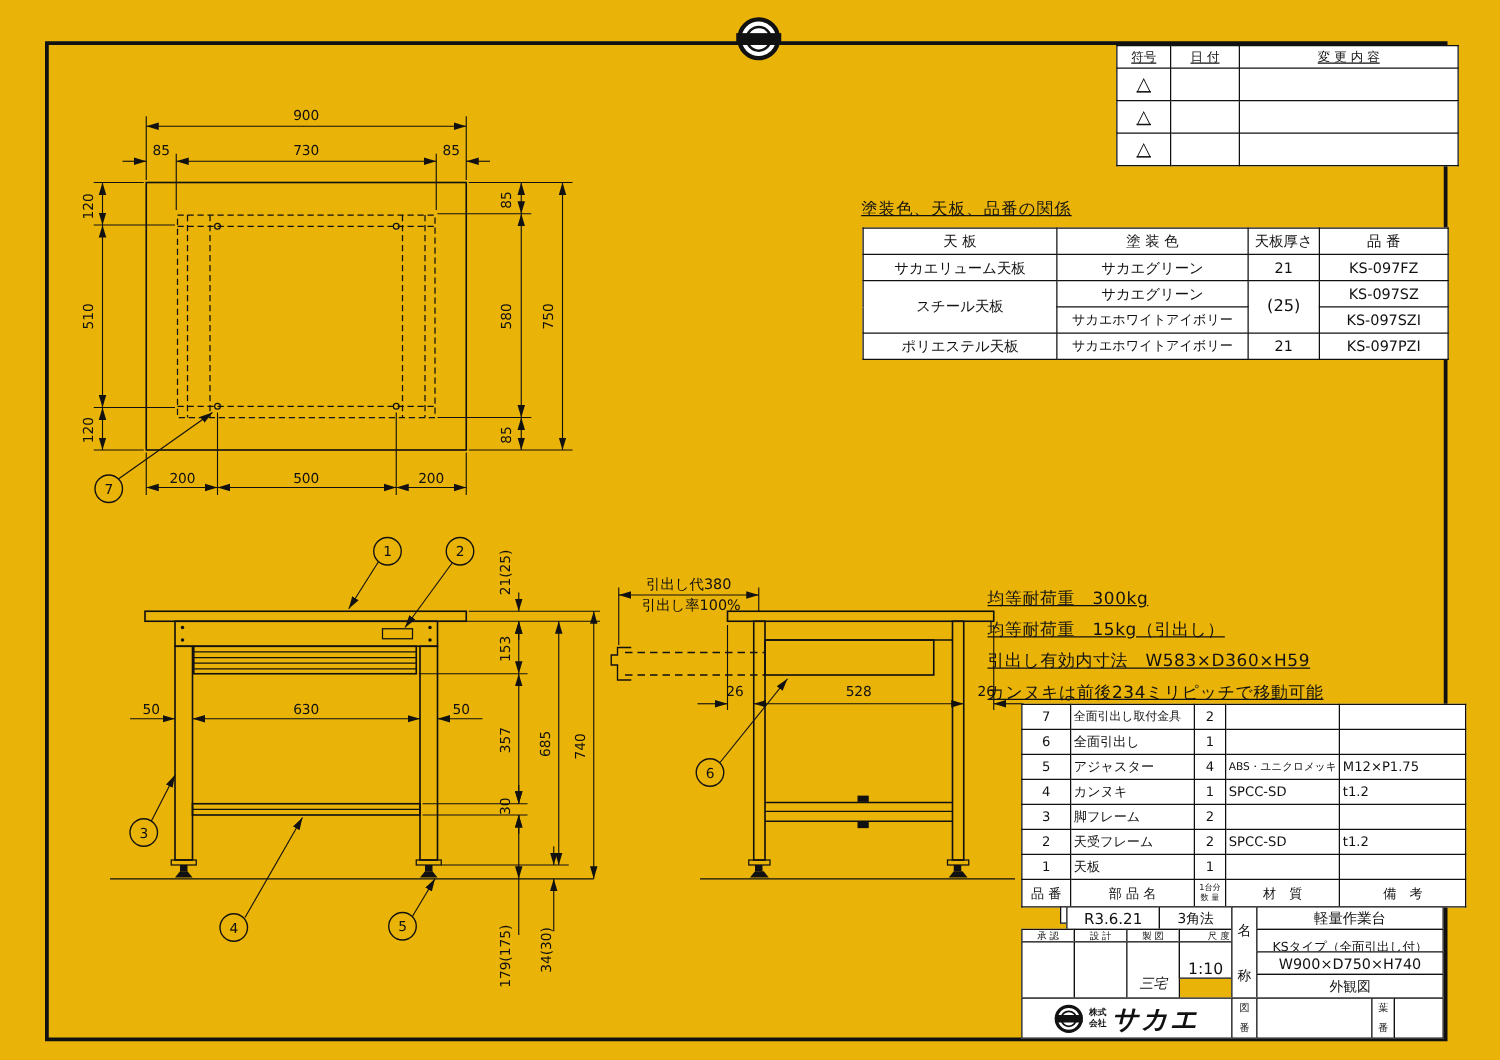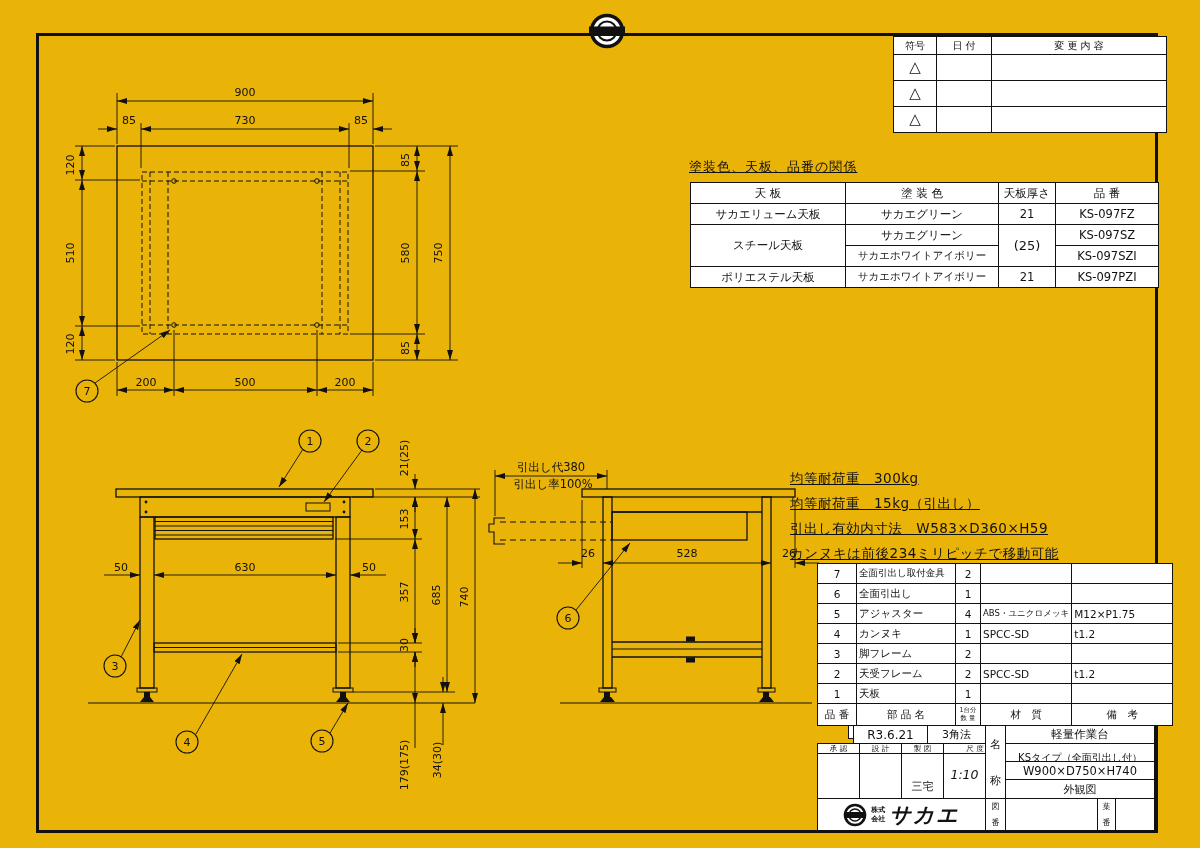--- a/index.html
+++ b/index.html
@@ -4,21 +4,21 @@
 <style>
   html,body{margin:0;padding:0;background:#fff;}
   .page{position:relative;width:1200px;height:848px;background:#eab308;overflow:hidden;
         font-family:"DejaVu Sans","Liberation Sans",sans-serif;color:#111;}
   .abs{position:absolute;}
   svg text{font-family:"DejaVu Sans","Liberation Sans",sans-serif;fill:#111;}
   .t{position:absolute;color:#111;white-space:nowrap;z-index:3;}
   table{border-collapse:collapse;background:#fff;}
   td{border:1px solid #111;color:#111;padding:0 2px;white-space:nowrap;
      font-family:"DejaVu Sans","Liberation Sans",sans-serif;}
-  .rev-table td{height:25px;text-align:center;font-size:11px;}
+  .rev-table td{height:25px;text-align:center;font-size:11px;text-decoration:underline;}
   .rev-table tr.hd td{height:17px;font-size:10px;}
   .tri{font-size:15px;line-height:1;}
   .paint-table td{height:20px;text-align:center;font-size:11.5px;}
   .paint-table tr.hd td{font-size:11.5px;}
   .parts-table td{height:19px;font-size:10.5px;}
   .parts-table td.c{text-align:center;}
   .parts-table tr.hd td{height:21px;text-align:center;font-size:10.5px;}
   .qtyhd{font-size:6.5px;line-height:1.1;display:block;text-align:center;}
   .notes div{font-size:13.5px;text-decoration:underline;margin-bottom:7px;letter-spacing:0.5px;}
   .tb-cell{position:absolute;border:1px solid #111;box-sizing:border-box;background:#fff;
@@ -385,22 +385,22 @@
 <div class="abs" style="left:0;top:0;z-index:2;">
   <div class="tb-cell" style="left:800px;top:725px;width:37px;height:14px;font-size:10.5px;margin-left:48px;">作 成</div>
   <div class="tb-cell" style="left:853px;top:725px;width:75px;height:19px;font-size:12px;">R3.6.21</div>
   <div class="tb-cell" style="left:927px;top:725px;width:59px;height:19px;font-size:11px;">3角法</div>
   <div class="tb-cell" style="left:817px;top:743px;width:43px;height:11px;font-size:7.5px;">承 認</div>
   <div class="tb-cell" style="left:859px;top:743px;width:43px;height:11px;font-size:7.5px;">設 計</div>
   <div class="tb-cell" style="left:901px;top:743px;width:43px;height:11px;font-size:7.5px;">製 図</div>
   <div class="tb-cell" style="left:943px;top:743px;width:64px;height:11px;font-size:7.5px;">尺 度</div>
   <div class="tb-cell" style="left:817px;top:753px;width:43px;height:46px;"></div>
   <div class="tb-cell" style="left:859px;top:753px;width:43px;height:46px;"></div>
-  <div class="tb-cell" style="left:901px;top:753px;width:43px;height:46px;font-size:11px;align-items:flex-end;padding-bottom:4px;box-sizing:border-box;">三宅</div>
-  <div class="tb-cell" style="left:943px;top:753px;width:43px;height:46px;font-size:12.5px;align-items:flex-end;padding-bottom:16px;box-sizing:border-box;font-style:italic;">1:10</div>
+  <div class="tb-cell" style="left:901px;top:753px;width:43px;height:46px;font-size:11px;align-items:flex-end;padding-bottom:4px;box-sizing:border-box;font-style:italic;">三宅</div>
+  <div class="tb-cell" style="left:943px;top:753px;width:43px;height:30px;font-size:12.5px;align-items:flex-end;padding-bottom:0;box-sizing:border-box;">1:10</div>
 
   <div class="tb-cell" style="left:817px;top:798px;width:169px;height:33px;gap:4px;">
     <svg width="24" height="24" viewBox="0 0 24 24">
       <circle cx="12" cy="12" r="10" fill="#fff" stroke="#111" stroke-width="2.6"></circle>
       <circle cx="12" cy="12" r="6" fill="#fff" stroke="#111" stroke-width="1.4"></circle>
       <rect x="1" y="9" width="22" height="6" fill="#111"></rect>
     </svg>
     <span class="logo-sm">
       <span style="display:block;">株式</span>
       <span style="display:block;">会社</span>

